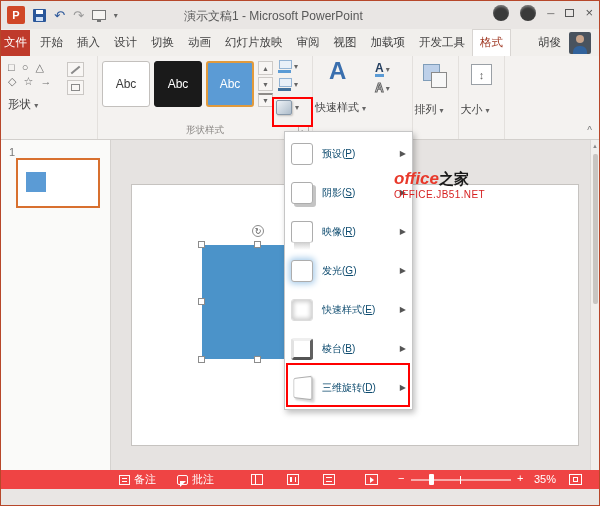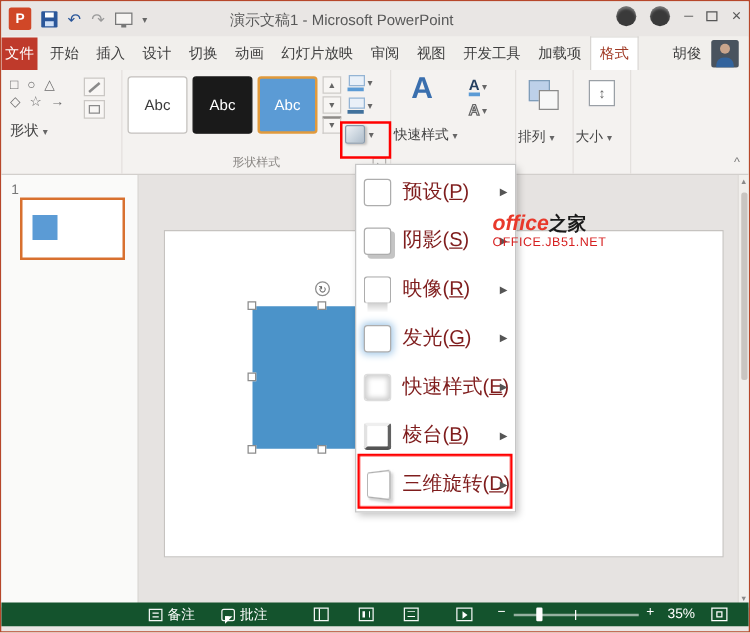--- a/index.html
+++ b/index.html
@@ -106,21 +106,21 @@
   .h.l { left:-4px; top:calc(50% - 4px); } .h.r { right:-4px; top:calc(50% - 4px); }
   .h.bl { left:-4px; bottom:-4px; } .h.b { left:calc(50% - 4px); bottom:-4px; } .h.br { right:-4px; bottom:-4px; }
   .rot { position:absolute; left:calc(50% - 6px); top:-20px; width:12px; height:12px; border-radius:50%;
          background:#fff; border:1px solid #8c8c8c; font-size:8px; color:#555; display:flex; align-items:center; justify-content:center; }
   .vscroll { position:absolute; right:0; top:0; bottom:0; width:9px; background:#f1efec; border-left:1px solid #dad7d4; }
   .vs-arrow { position:absolute; left:0; right:0; text-align:center; font-size:6px; color:#8a8a8a; }
   #vs-up { top:3px; } #vs-down { bottom:3px; }
   .vs-thumb { position:absolute; left:2px; top:14px; width:5px; height:150px; background:#c9c5c1; border-radius:2px; }
 
   
-  .statusbar { position:absolute; left:0; right:0; bottom:4px; height:19px; background:#14532d; color:#fff; font-size:11px; }
+  .statusbar { position:absolute; left:0; right:0; bottom:16px; height:19px; background:#ef4444; color:#fff; font-size:11px; }
   .sb-item { position:absolute; top:0; height:19px; display:flex; align-items:center; gap:4px; }
   #sb-notes { left:118px; } #sb-comments { left:176px; }
   .sb-ico { width:11px; height:10px; border:1px solid rgba(255,255,255,.95); position:relative; }
   #sb-notes .sb-ico:after { content:""; position:absolute; left:2px; right:2px; top:2px; height:1px; background:#fff; box-shadow:0 3px 0 #fff; }
   #sb-comments .sb-ico { border-radius:2px; }
   #sb-comments .sb-ico:after { content:""; position:absolute; left:2px; bottom:-3px; border:3px solid transparent; border-top-color:#fff; border-left-color:#fff; width:0; height:0; }
   .vb { position:absolute; top:4px; width:12px; height:11px; border:1px solid rgba(255,255,255,.95); }
   #vb1 { left:250px; } #vb1:after { content:""; position:absolute; left:3px; top:0; bottom:0; width:1px; background:#fff; }
   #vb2 { left:286px; } #vb2:after { content:""; position:absolute; inset:2px; background:repeating-linear-gradient(90deg,#fff 0 2px,transparent 2px 5px); }
   #vb3 { left:322px; } #vb3:after { content:""; position:absolute; inset:2px; background:repeating-linear-gradient(180deg,#fff 0 1px,transparent 1px 4px); }
@@ -139,21 +139,21 @@
                   box-shadow:2px 3px 6px rgba(0,0,0,.25); padding:2px 0; z-index:50; }
   .menu-item { height:39px; display:flex; align-items:center; padding:0 6px; position:relative; }
   .mi { width:22px; height:22px; border:1px solid #adadad; background:#fff; border-radius:3px; margin-right:9px; flex:none; position:relative; }
   .mi.shadow { box-shadow:3px 3px 0 #c4c4c4; }
   .mi.reflection { border-bottom-color:#d8d8d8; }
   .mi.reflection:after { content:""; position:absolute; left:2px; right:2px; top:100%; height:8px; background:linear-gradient(#cdcdcd,transparent); }
   .mi.glow { box-shadow:0 0 6px 2px #aacdea; }
   .mi.soft { border-color:#dcdcdc; box-shadow:inset 0 0 4px 2px #cfcfcf; }
   .mi.bevel { border-width:3px; border-style:outset; border-color:#efefef #b5b5b5 #a8a8a8 #e2e2e2; }
   .mi.rot3d { transform:perspective(55px) rotateY(-32deg); border-radius:2px; box-shadow:2px 2px 2px #d5d5d5; }
-  .menu-label { font-size:16px; color:#7f1d1d; white-space:nowrap; }
+  .menu-label { font-size:10px; color:#0c4a6e; white-space:nowrap; }
   .menu-arrow { position:absolute; right:6px; font-size:8px; color:#555; }
 
   
   .anno { position:absolute; border:2px solid #ff0000; z-index:60; pointer-events:none; }
   #anno-ribbon { left:271px; top:96px; width:41px; height:30px; }
   #anno-menu { left:285px; top:362px; width:124px; height:44px; }
   .watermark { position:absolute; left:393px; top:169px; z-index:70; line-height:1.1; }
   .wm-red { color:#e8392b; font-weight:bold; font-style:italic; font-size:17px; }
   .wm-dark { color:#1a1a1a; font-weight:bold; font-size:15px; }
   .wm-site { font-size:10px; color:#d61f1f; letter-spacing:.4px; }
@@ -186,22 +186,22 @@
     <div class="tabs-left">
       <div class="tab file">文件</div>
       <div class="tab">开始</div>
       <div class="tab">插入</div>
       <div class="tab">设计</div>
       <div class="tab">切换</div>
       <div class="tab">动画</div>
       <div class="tab">幻灯片放映</div>
       <div class="tab">审阅</div>
       <div class="tab">视图</div>
+      <div class="tab">加载项</div>
       <div class="tab">开发工具</div>
-      <div class="tab">加载项</div>
       <div class="tab active">格式</div>
     </div>
     <div class="user-name">胡俊</div>
     <div class="avatar"></div>
   </div>
 
   <div class="ribbon">
 
     <div class="rgroup" id="g-shapes">
       <div class="shape-gly" id="shape-gly1">□ ○ △</div>

